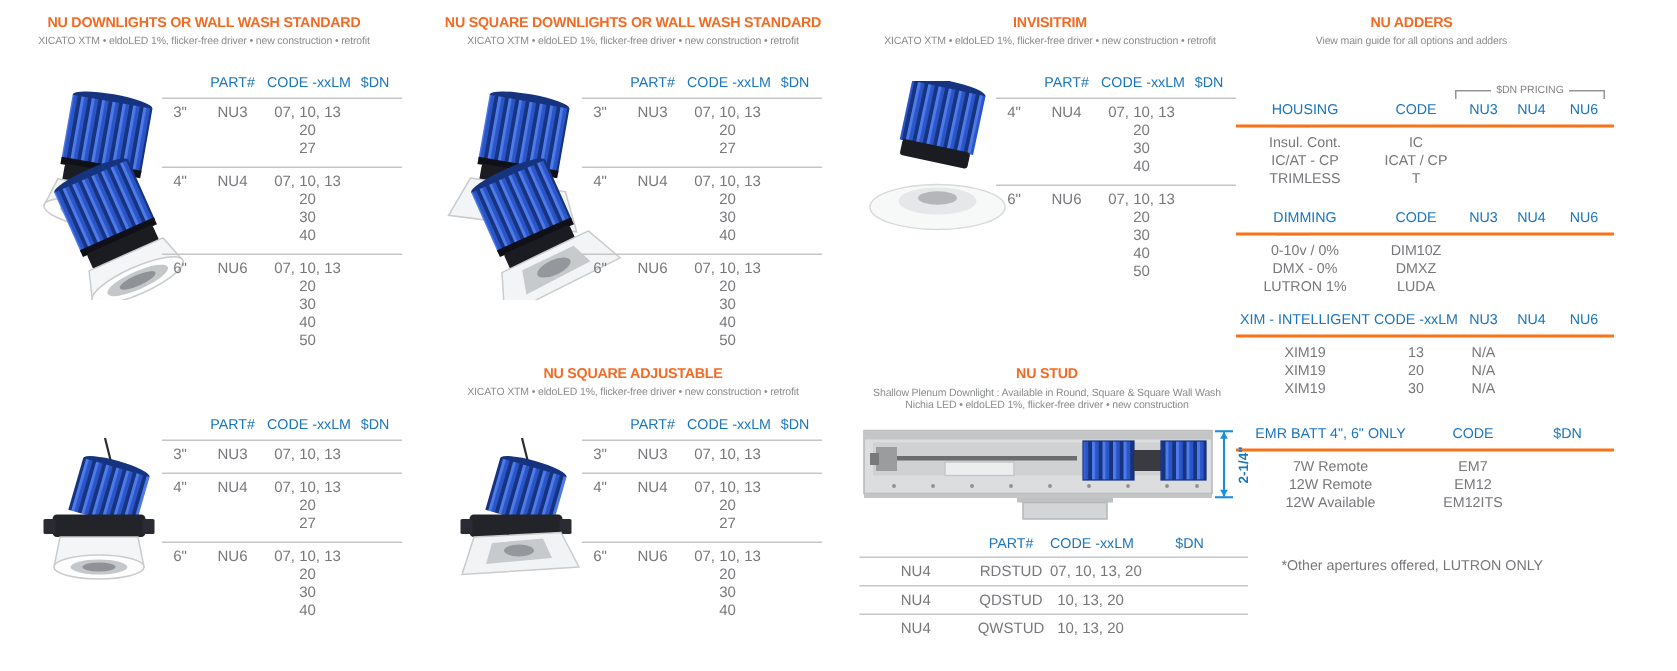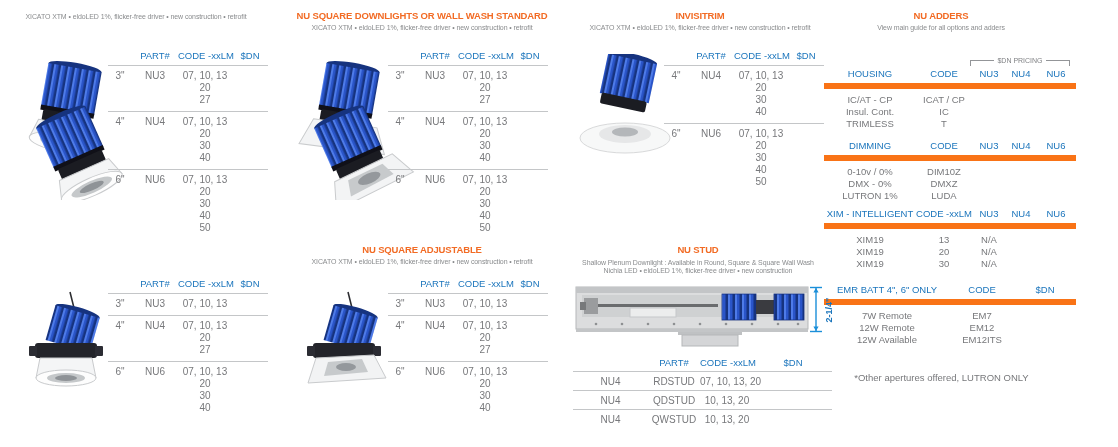--- a/index.html
+++ b/index.html
@@ -23,21 +23,21 @@
   .stud-row span{text-align:center;white-space:nowrap;}
   .stud-head{border-bottom:1px solid #C4C6C8;padding-bottom:3px;}
   .stud-group{padding:3.5px 0;}
   .stud-group.divided{border-bottom:1px solid #C4C6C8;}
   
   .adder-wrap{position:absolute;left:0;width:252px;}
   .adder-row{display:grid;font-size:9.5px;line-height:12px;color:#77787B;}
   .adder-row.g5{grid-template-columns:92px 56px 34px 30px 40px;}
   .adder-row.g3{grid-template-columns:126px 64px 62px;}
   .adder-row span{text-align:center;white-space:nowrap;}
-  .adder-head{padding-bottom:3px;border-bottom:6px solid #f97316;}
+  .adder-head{padding-bottom:3px;border-bottom:2px solid #f97316;}
   .adder-body{padding-top:5px;}
   
   .bracket{position:absolute;display:flex;align-items:flex-start;}
   .bracket-l,.bracket-r{flex:1;height:5px;border-top:1px solid #939598;margin-top:4px;}
   .bracket-l{border-left:1px solid #939598;}
   .bracket-r{border-right:1px solid #939598;}
   .bracket-label{font-size:7px;color:#808285;line-height:9px;padding:0 3px;white-space:nowrap;}
   .footnote{position:absolute;font-size:9.5px;color:#77787B;text-align:center;white-space:nowrap;}
   .tick{position:absolute;width:22px;height:1px;background:#C4C6C8;}
 </style>
@@ -106,20 +106,21 @@
         <rect x="-37" y="-6" width="8" height="10" rx="1" fill="#2B2C33"></rect>
         <rect x="29" y="-6" width="8" height="10" rx="1" fill="#2B2C33"></rect>
         <path d="M-28,6 L30,3 L42,26 L-36,31 Z" fill="#F2F3F4" stroke="#C9CBCD" stroke-width="1"></path>
         <path d="M-16,10 L18,7 L24,20 L-20,24 Z" fill="#C7CACC"></path>
         <ellipse cx="2" cy="15" rx="10" ry="4" fill="#94989C"></ellipse>
       </g>
     </defs>
   </svg>
 
   <section class="sec" style="left:2px;top:10px;width:268px">
+    <div class="sec-title">NU DOWNLIGHTS OR WALL WASH STANDARD</div>
     <div class="sec-sub">XICATO XTM • eldoLED 1%, flicker-free driver • new construction • retrofit</div>
   </section>
   <svg class="pimg" style="left:8px;top:55px" width="130" height="145" viewBox="0 0 130 145">
     <use href="#round-unit" transform="translate(58,64) rotate(10)"></use>
     <use href="#round-unit" transform="translate(74,110) rotate(-24)"></use>
   </svg>
   <div class="spec-table" style="left:108px;top:50px;width:160px">
       <div class="spec-row spec-head">
         <span></span>
         <span class="hd">PART#</span>
@@ -389,29 +390,29 @@
     <div class="adder-wrap" style="top:58px">
         <div class="adder-row g5 adder-head">
           <span class="hd">HOUSING</span>
           <span class="hd">CODE</span>
           <span class="hd">NU3</span>
           <span class="hd">NU4</span>
           <span class="hd">NU6</span>
         </div>
         <div class="adder-body">
           <div class="adder-row g5">
+            <span>Insul. Cont.</span>
+            <span>IC</span>
+            <span></span>
+            <span></span>
+            <span></span>
+          </div>
+          <div class="adder-row g5">
             <span>IC/AT - CP</span>
             <span>ICAT / CP</span>
-            <span></span>
-            <span></span>
-            <span></span>
-          </div>
-          <div class="adder-row g5">
-            <span>Insul. Cont.</span>
-            <span>IC</span>
             <span></span>
             <span></span>
             <span></span>
           </div>
           <div class="adder-row g5">
             <span>TRIMLESS</span>
             <span>T</span>
             <span></span>
             <span></span>
             <span></span>

